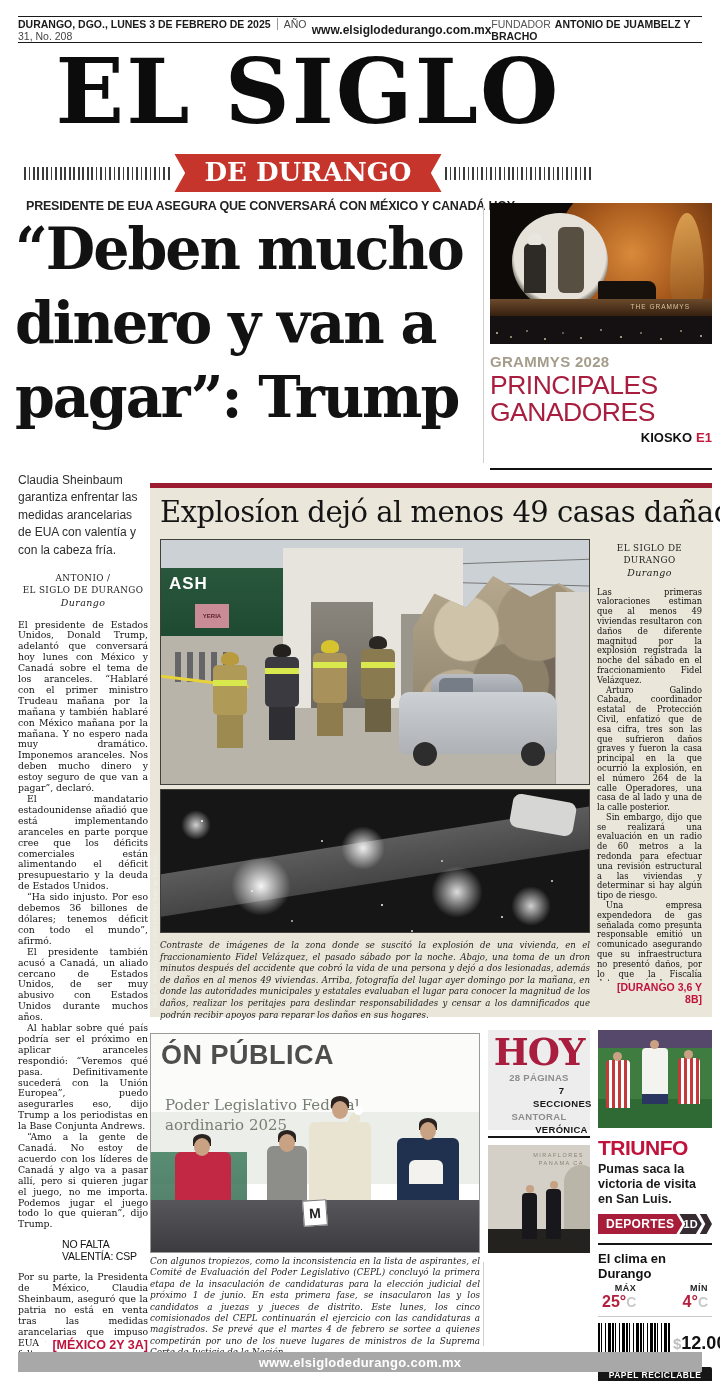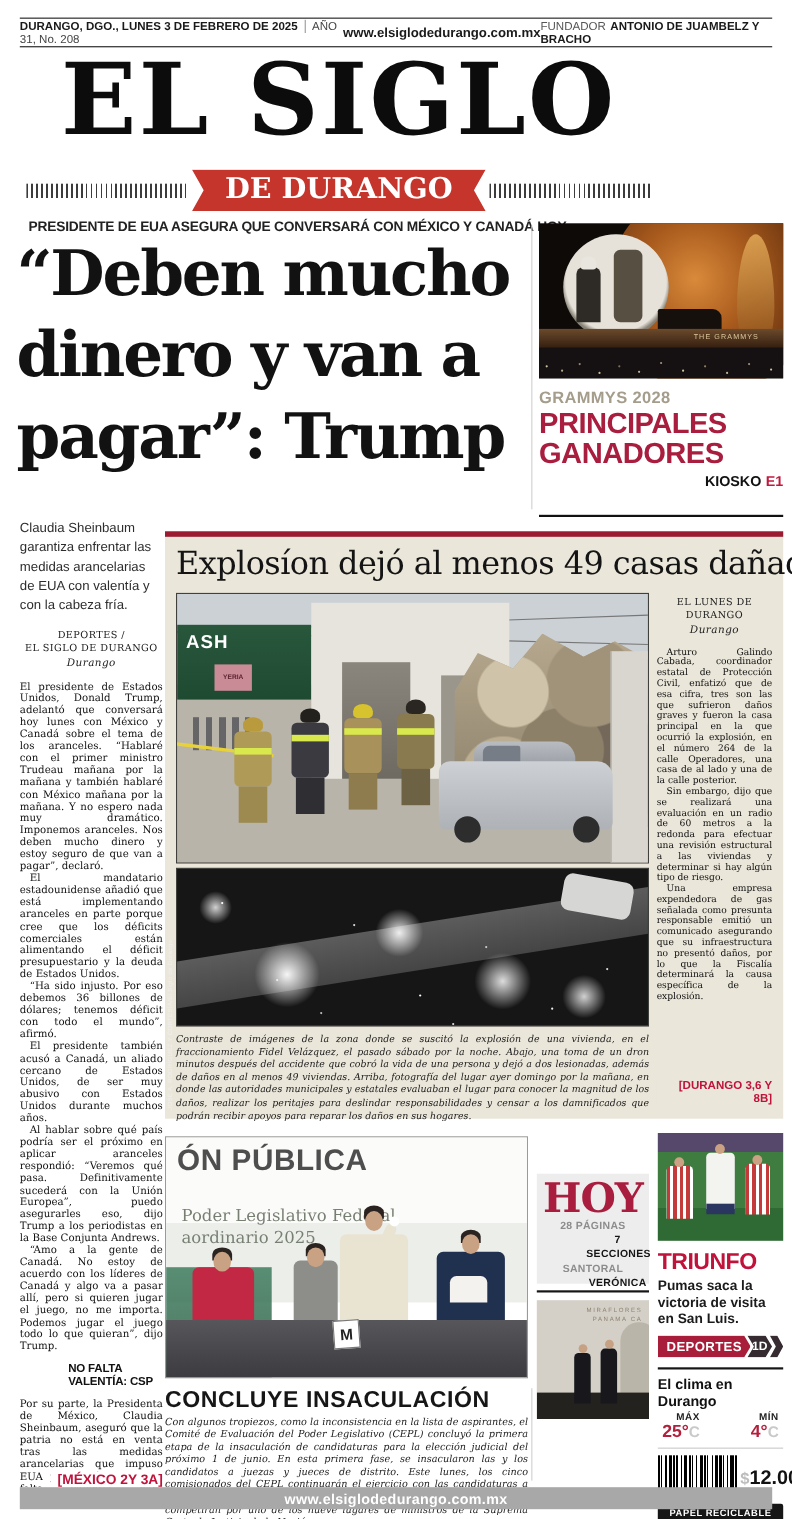--- a/index.html
+++ b/index.html
@@ -45,34 +45,34 @@
   .g-fig1::before { content:""; position:absolute; left:4px; top:-10px; width:14px; height:12px; background:#e9e6df; border-radius:50% 50% 20% 20%; }
   .g-fig2 { position:absolute; left:46px; top:14px; width:26px; height:66px; background:#57born;#574f42; background:#574f42; border-radius:6px; }
   .g-stage { position:absolute; left:0; top:96px; width:222px; height:18px; background:linear-gradient(180deg,#6b4a2c,#331d0e); }
   .g-piano { position:absolute; left:108px; top:78px; width:58px; height:20px; background:#15100c; border-radius:2px 8px 2px 2px; }
   .g-crowd { position:absolute; left:0; bottom:0; width:222px; height:28px; background:#151011; }
   .g-dots { position:absolute; left:6px; bottom:10px; width:2px; height:2px; background:#cfc4a6; border-radius:50%;
             box-shadow: 14px 4px #b9a98c, 30px -2px #93856e, 48px 6px #cbbb9b, 66px 0 #7d715c, 84px 5px #c3b493,
                         104px -3px #a1917a, 124px 4px #d3c3a2, 144px 0 #8d8069, 164px 6px #c0b191, 184px -2px #9c8e74, 204px 3px #d0c0a0; }
   .g-caption { position:absolute; right:22px; top:100px; font-size:6.5px; color:#d8c49a; letter-spacing:1px; }
   .g-label { margin-top:9px; font-size:15px; font-weight:bold; color:#a59d8c; letter-spacing:0.3px; }
-  .g-title { margin-top:2px; font-size:26.5px; font-weight:bold; color:#a91e3e; line-height:1.02; letter-spacing:-0.5px; }
+  .g-title { margin-top:2px; font-size:26.5px; font-weight:normal; color:#a91e3e; line-height:1.02; letter-spacing:-0.5px; }
   .g-kiosko { margin-top:4px; text-align:right; font-size:13px; font-weight:bold; color:#111; }
   .g-kiosko .pg { color:#c1183c; margin-left:4px; }
 
   
   .sidebar { left:18px; top:472px; width:130px; height:880px; overflow:hidden; }
   .standfirst { font-size:12px; line-height:1.45; color:#2d2d2d; font-weight:normal; }
   .byline { margin-top:14px; text-align:center; font-family:"DejaVu Serif", serif; font-size:8.8px; letter-spacing:0.4px; color:#222; line-height:1.35; }
   .byline .place { font-style:italic; font-size:9.5px; }
   .news-body { margin-top:10px; font-family:"DejaVu Serif", serif; font-size:9.3px; line-height:10.9px; color:#111;
                text-align:justify; }
   .news-body p { text-indent:9px; }
   .news-body p.first { text-indent:0; }
-  .subhead { margin-top:8px; font-size:10.5px; font-weight:bold; color:#111; letter-spacing:-0.2px;padding-left:44px; }
+  .subhead { margin-top:8px; font-size:10.5px; font-weight:normal; color:#111; letter-spacing:-0.2px;padding-left:44px; }
   .jumpline { color:#c0133c; font-weight:bold; font-size:12.5px; text-align:right; }
   .sidebar .jumpline { position:absolute; right:0; bottom:0; background:#fff; padding-left:6px; }
 
   
   .feature { left:150px; top:483px; width:562px; height:534px; background:#eae6d9; border-top:5px solid #9b1c30; }
   .f-headline { padding:7px 10px 4px; font-family:"DejaVu Serif", serif; font-size:29px; color:#141414; letter-spacing:-0.5px; text-align:center; white-space:nowrap; }
   .f-photos { position:absolute; left:10px; top:51px; width:430px; }
   .photo-frame { position:relative; overflow:hidden; border:1px solid #40403c; }
   .exp-day { width:430px; height:246px; background:linear-gradient(180deg,#ccd1d5 0 34%, #b9b4aa 34% 100%); }
   .wire { position:absolute; height:1px; background:#777; width:460px; }
@@ -130,21 +130,21 @@
   .s-hair { position:absolute; width:18px; height:12px; border-radius:50% 50% 0 0; background:#2b2320; }
   .s-desk { position:absolute; left:0; bottom:0; width:330px; height:52px; background:linear-gradient(180deg,#57575b,#3c3c40); }
   .s-card { position:absolute; left:152px; bottom:26px; width:24px; height:26px; background:#fff; border:1px solid #777; transform:rotate(-4deg);
             display:flex; align-items:center; justify-content:center; font-weight:bold; font-size:14px; color:#222; }
   .c-head { margin-top:8px; font-size:21px; font-weight:bold; color:#161616; letter-spacing:0.5px; }
   .c-caption { margin-top:3px; font-family:"DejaVu Serif", serif; font-style:italic; font-size:8.8px; line-height:11.4px; color:#1c1c1c; text-align:justify; }
   .vline2 { left:483px; top:1262px; width:1px; height:84px; background:#cfcfcf; }
 
   
   .bottomright { left:488px; top:1030px; width:224px; height:318px; }
-  .br-left { position:absolute; left:0; top:0; width:102px;margin-top:37px; }
+  .br-left { position:absolute; left:0; top:0; width:102px; }
   .br-right { position:absolute; left:110px; top:0; width:114px; }
   .hoy-box { width:102px; height:100px; background:#ededed; text-align:center; padding-top:4px; }
   .hoy-title { font-family:"DejaVu Serif", serif; font-weight:bold; font-size:37px; color:#a91e3e; line-height:1; letter-spacing:-1px; }
   .hoy-line { font-size:9.5px; font-weight:bold; letter-spacing:0.3px; line-height:13px; }
   .hoy-gray { color:#8c8c8c; }
   .hoy-black { color:#161616;padding-left:45px; }
   .rule2 { height:2px; background:#161616; }
   .panama { position:relative; margin-top:7px; width:102px; height:108px; background:#d4d0c7; overflow:hidden; }
   .p-txt { position:absolute; right:6px; top:6px; text-align:right; font-size:5.5px; letter-spacing:1.5px; color:#8b8272; line-height:8px; }
   .p-arch { position:absolute; right:-8px; top:20px; width:34px; height:70px; background:#bab5a9; border-radius:17px 17px 0 0; }
@@ -233,21 +233,21 @@
     <div class="g-label">GRAMMYS 2028</div>
     <div class="g-title">PRINCIPALES GANADORES</div>
     <div class="g-kiosko">
       <span>KIOSKO</span><span class="pg">E1</span>
     </div>
   </div>
 
   <div class="abs sidebar">
     <div class="standfirst">Claudia Sheinbaum garantiza enfrentar las medidas arancelarias de EUA con valentía y con la cabeza fría.</div>
     <div class="byline">
-      <div>DEPORTES /</div>
+      <div>ANTONIO /</div>
       <div>EL SIGLO DE DURANGO</div>
       <div class="place">Durango</div>
     </div>
     <div class="news-body">
       <p class="first">El presidente de Estados Unidos, Donald Trump, adelantó que conversará hoy lunes con México y Canadá sobre el tema de los aranceles. “Hablaré con el primer ministro Trudeau mañana por la mañana y también hablaré con México mañana por la mañana. Y no espero nada muy dramático. Imponemos aranceles. Nos deben mucho dinero y estoy seguro de que van a pagar”, declaró.</p>
       <p>El mandatario estadounidense añadió que está implementando aranceles en parte porque cree que los déficits comerciales están alimentando el déficit presupuestario y la deuda de Estados Unidos.</p>
       <p>“Ha sido injusto. Por eso debemos 36 billones de dólares; tenemos déficit con todo el mundo”, afirmó.</p>
       <p>El presidente también acusó a Canadá, un aliado cercano de Estados Unidos, de ser muy abusivo con Estados Unidos durante muchos años.</p>
       <p>Al hablar sobre qué país podría ser el próximo en aplicar aranceles respondió: “Veremos qué pasa. Definitivamente sucederá con la Unión Europea”, puedo asegurarles eso, dijo Trump a los periodistas en la Base Conjunta Andrews.</p>
       <p>“Amo a la gente de Canadá. No estoy de acuerdo con los líderes de Canadá y algo va a pasar allí, pero si quieren jugar el juego, no me importa. Podemos jugar el juego todo lo que quieran”, dijo Trump.</p>
@@ -320,25 +320,26 @@
         <div class="glow" style="left:350px; top:96px; width:40px; height:40px; background:radial-gradient(circle, rgba(255,255,255,0.8), transparent 70%);"></div>
         <div class="speck"></div>
       </div>
       <div class="photo-credit">JOSÉ A. RODRÍGUEZ Y CORTESÍA/El Siglo de Durango</div>
 
       <div class="f-caption">Contraste de imágenes de la zona donde se suscitó la explosión de una vivienda, en el fraccionamiento Fidel Velázquez, el pasado sábado por la noche. Abajo, una toma de un dron minutos después del accidente que cobró la vida de una persona y dejó a dos lesionadas, además de daños en al menos 49 viviendas. Arriba, fotografía del lugar ayer domingo por la mañana, en donde las autoridades municipales y estatales evaluaban el lugar para conocer la magnitud de los daños, realizar los peritajes para deslindar responsabilidades y censar a los damnificados que podrán recibir apoyos para reparar los daños en sus hogares.</div>
     </div>
 
     <div class="f-col">
       <div class="byline">
-        <div>EL LUNES DE</div>
+        <div>EL SIGLO DE</div>
         <div>DURANGO</div>
         <div class="place">Durango</div>
       </div>
       <div class="news-body">
+        <p class="first">Las primeras valoraciones estiman que al menos 49 viviendas resultaron con daños de diferente magnitud por la explosión registrada la noche del sábado en el fraccionamiento Fidel Velázquez.</p>
         <p>Arturo Galindo Cabada, coordinador estatal de Protección Civil, enfatizó que de esa cifra, tres son las que sufrieron daños graves y fueron la casa principal en la que ocurrió la explosión, en el número 264 de la calle Operadores, una casa de al lado y una de la calle posterior.</p>
         <p>Sin embargo, dijo que se realizará una evaluación en un radio de 60 metros a la redonda para efectuar una revisión estructural a las viviendas y determinar si hay algún tipo de riesgo.</p>
         <p>Una empresa expendedora de gas señalada como presunta responsable emitió un comunicado asegurando que su infraestructura no presentó daños, por lo que la Fiscalía determinará la causa específica de la explosión.</p>
       </div>
       <div class="jumpline">[DURANGO 3,6 Y 8B]</div>
     </div>
   </div>
 
   <div class="abs bottomleft">
     <div class="photo-frame session">
@@ -360,21 +361,20 @@
       <div class="s-head" style="left:181px; top:67px;"></div>
       <div class="s-person" style="left:196px; top:78px; width:10px; height:26px; background:#e9e3d2; transform:rotate(24deg);"></div>
       <div class="s-head" style="left:203px; top:72px; width:9px; height:9px; background:#fff;"></div>
       <div class="s-person" style="left:246px; top:104px; width:62px; height:70px; background:#20304f;"></div>
       <div class="s-hair" style="left:268px; top:84px;"></div>
       <div class="s-head" style="left:269px; top:88px;"></div>
       <div class="s-person" style="left:258px; top:126px; width:34px; height:24px; background:#f4f2ee;"></div>
       <div class="s-desk"></div>
       <div class="s-card">M</div>
     </div>
-    <div class="c-head">CONCLUYE INSACULACIÓN</div>
     <div class="c-caption">Con algunos tropiezos, como la inconsistencia en la lista de aspirantes, el Comité de Evaluación del Poder Legislativo (CEPL) concluyó la primera etapa de la insaculación de candidaturas para la elección judicial del próximo 1 de junio. En esta primera fase, se insacularon las y los candidatos a juezas y jueces de distrito. Este lunes, los cinco comisionados del CEPL continuarán el ejercicio con las candidaturas a magistrados. Se prevé que el martes 4 de febrero se sortee a quienes competirán por uno de los nueve lugares de ministros de la Suprema Corte de Justicia de la Nación.</div>
   </div>
   <div class="abs vline2"></div>
 
   <div class="abs bottomright">
 
     <div class="br-left">
       <div class="hoy-box">
         <div class="hoy-title">HOY</div>
         <div class="hoy-line hoy-gray">28 PÁGINAS</div>

